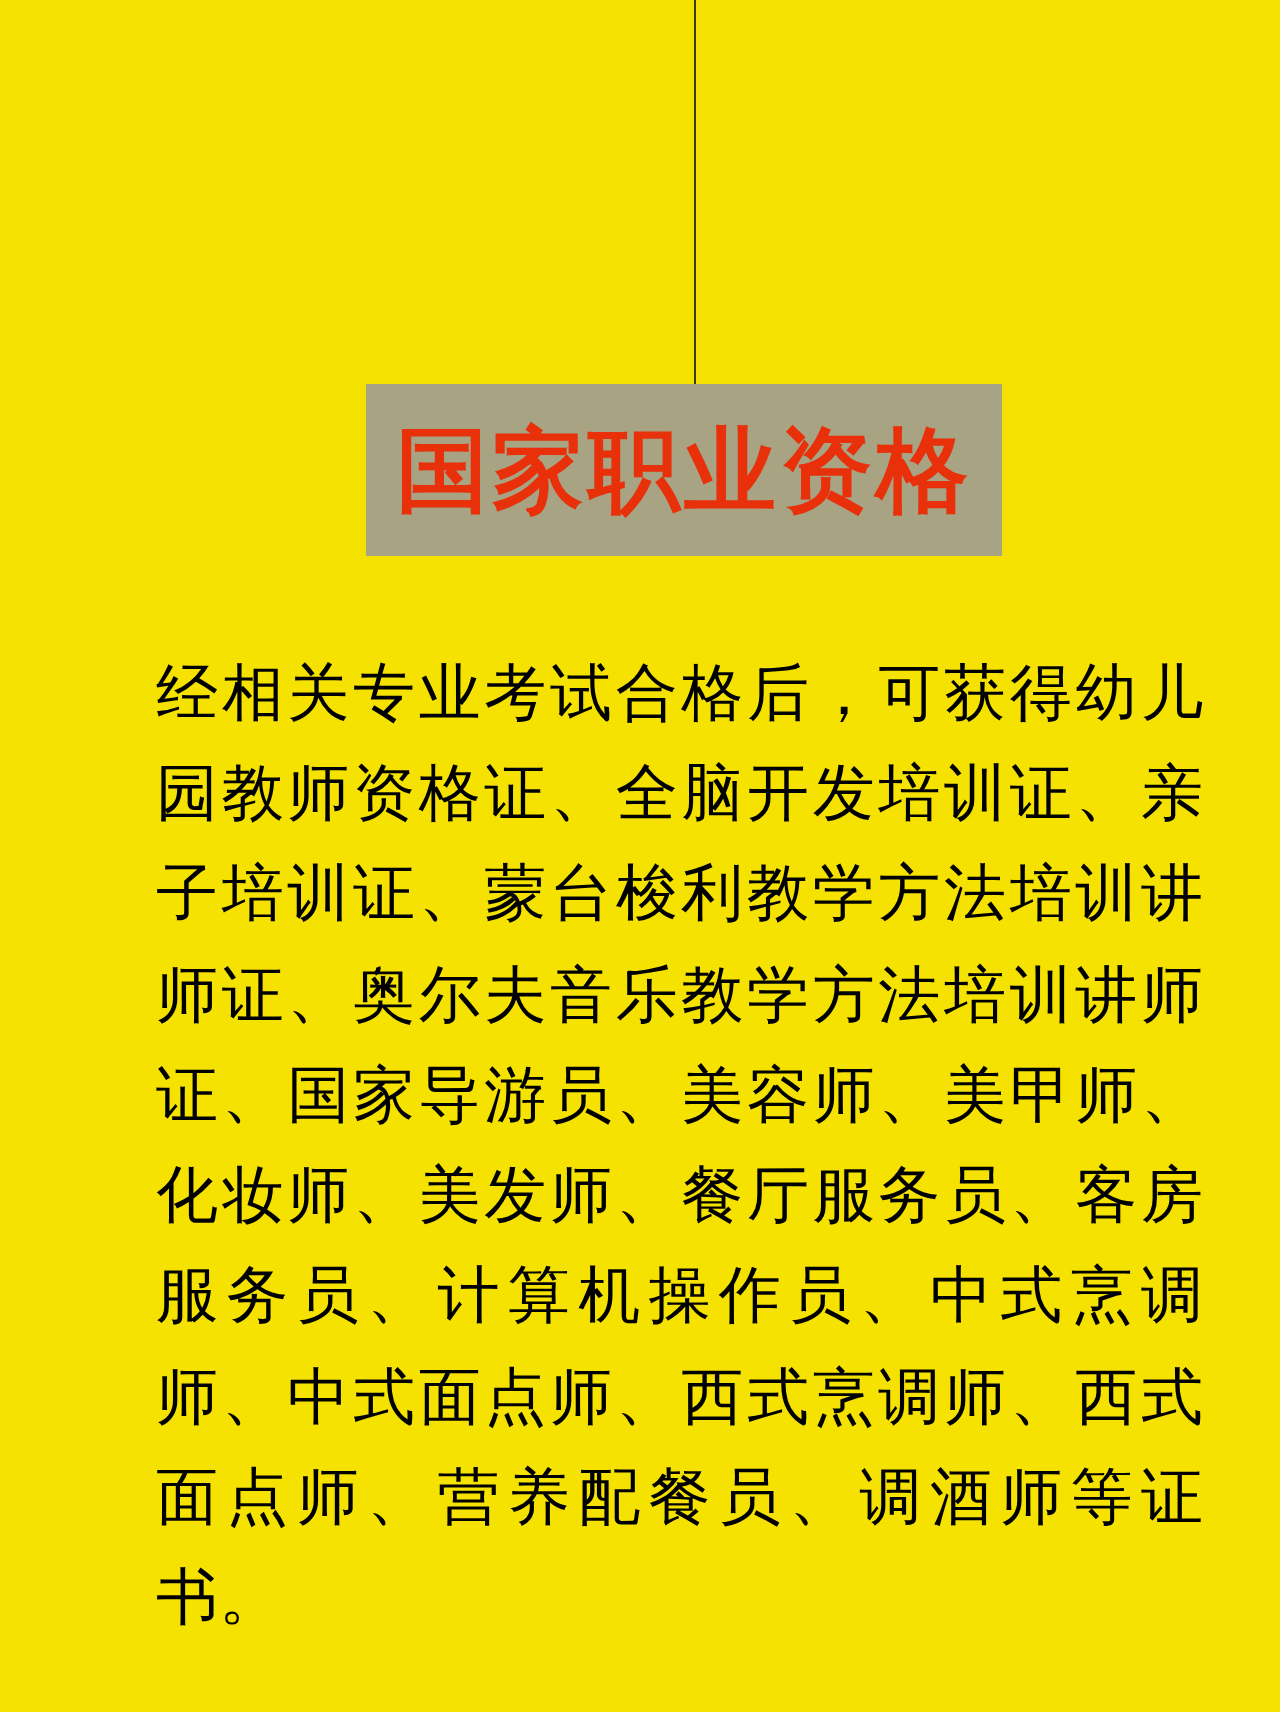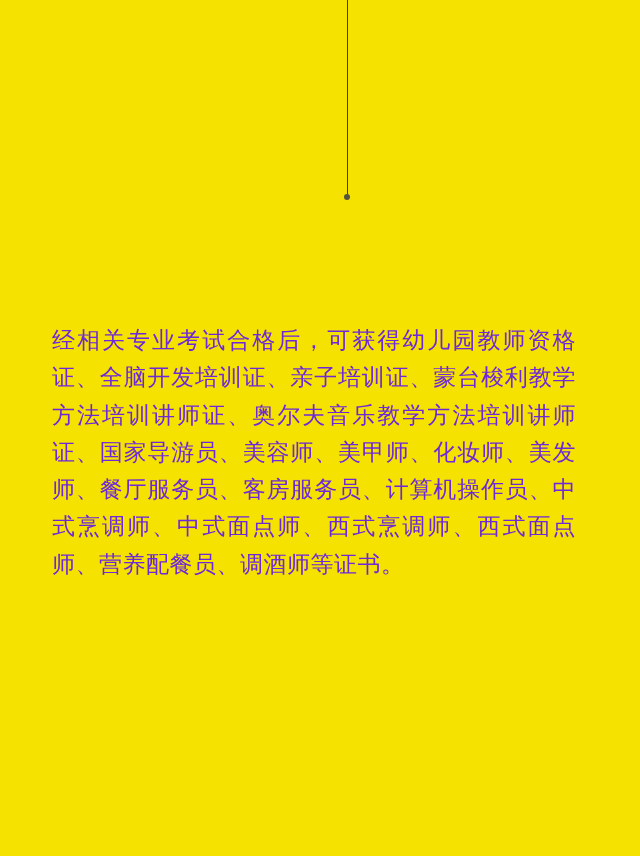--- a/index.html
+++ b/index.html
@@ -58,36 +58,39 @@
     font-size: 46px;
     font-weight: 700;
     letter-spacing: 2px;
     line-height: 1;
     white-space: nowrap;
     font-family: "DejaVu Sans", "Liberation Sans", sans-serif;
   }
 
   .body-text {
     position: absolute;
-    left: 52px;
+    left: 78px;
     top: 322px;
     width: 524px;
-    color: #6d28d9;
-    font-size: 23px;
+    color: #000000;
+    font-size: 31px;
     line-height: 1.62;
     letter-spacing: 0.5px;
     text-align: justify;
     text-justify: inter-ideograph;
     font-family: "DejaVu Sans", "Liberation Sans", sans-serif;
   }
 </style>
 </head>
 <body>
 
 <div class="poster">
 
   <div class="vline"></div>
   <div class="vline-dot"></div>
 
+  <div class="title-band">
+    <div class="title-text">国家职业资格</div>
+  </div>
 
   <div class="body-text">经相关专业考试合格后，可获得幼儿园教师资格证、全脑开发培训证、亲子培训证、蒙台梭利教学方法培训讲师证、奥尔夫音乐教学方法培训讲师证、国家导游员、美容师、美甲师、化妆师、美发师、餐厅服务员、客房服务员、计算机操作员、中式烹调师、中式面点师、西式烹调师、西式面点师、营养配餐员、调酒师等证书。</div>
 
 </div>
 
 </body></html>

